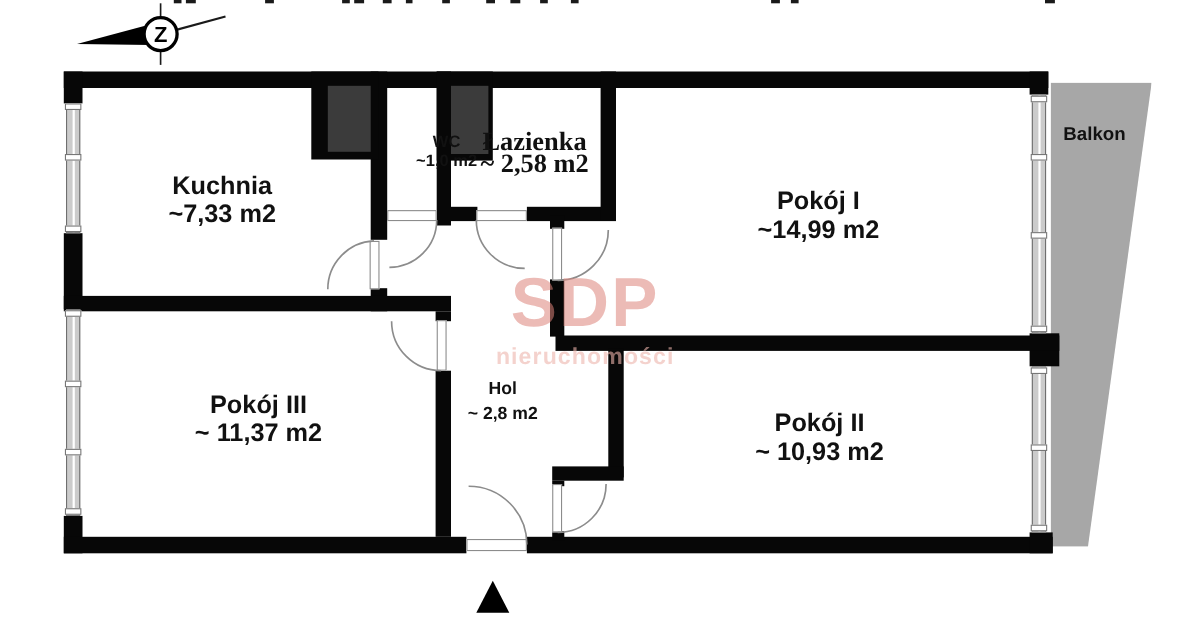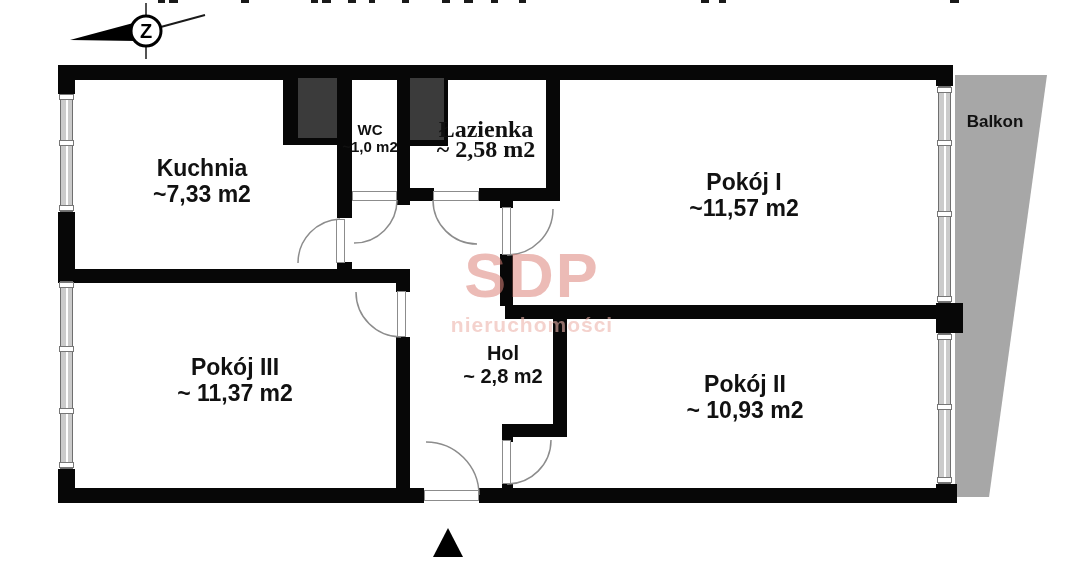--- a/index.html
+++ b/index.html
@@ -11,22 +11,22 @@
            clip-path:polygon(0% 0%,100% 0%,37% 100%,0% 100%);z-index:1;}
   .window{position:absolute;background:#cbcbcb;border:1px solid #6f6f6f;box-sizing:border-box;z-index:2;}
   .window.v::after{content:"";position:absolute;left:50%;top:0;bottom:0;width:2px;margin-left:-1px;background:#fff;}
   .wtick{position:absolute;width:15px;height:6px;background:#fff;border:1px solid #777;box-sizing:border-box;z-index:3;}
   .leaf{position:absolute;background:#fff;border:1px solid #8c8c8c;box-sizing:border-box;z-index:3;}
   .overlay{position:absolute;left:0;top:0;z-index:4;}
   .room-label{position:absolute;transform:translateX(-50%);text-align:center;font-weight:bold;
               color:#111;white-space:nowrap;z-index:5;}
   .room-label span{display:block;}
   .lbl-lg{font-size:23px;line-height:26px;}
-  .lbl-md{font-size:20px;line-height:23px;margin-left:46px;}
-  .lbl-sm{font-size:15px;line-height:17px;}
+  .lbl-md{font-size:16px;line-height:23px;}
+  .lbl-sm{font-size:15px;line-height:17px;margin-left:36px;}
   .lbl-bath{font-size:24px;line-height:20px;font-family:Liberation Serif, serif;}
   .lbl-balc{font-size:17px;line-height:20px;}
   .entry-marker{position:absolute;left:433px;top:528px;width:0;height:0;
     border-left:15px solid transparent;border-right:15px solid transparent;
     border-bottom:29px solid #000;z-index:2;}
   .dash{position:absolute;top:0;height:3px;background:#1a1a1a;z-index:1;}
   .watermark{position:absolute;z-index:6;pointer-events:none;text-align:center;
              transform:translateX(-50%);font-weight:bold;}
   .wm-brand{font-size:63px;line-height:78px;letter-spacing:2px;color:rgba(221,132,122,0.55);}
   .wm-tag{font-size:21px;line-height:22px;letter-spacing:1px;color:rgba(236,180,172,0.6);}
@@ -140,21 +140,21 @@
   <div class="room-label lbl-sm" style="left:370px;top:121px;">
     <span>WC</span>
     <span>~1,0 m2</span>
   </div>
   <div class="room-label lbl-bath" style="left:486px;top:119px;">
     <span>Łazienka</span>
     <span>~ 2,58 m2</span>
   </div>
   <div class="room-label lbl-lg" style="left:744px;top:169px;">
     <span>Pokój I</span>
-    <span>~11,57 m2</span>
+    <span>~14,99 m2</span>
   </div>
   <div class="room-label lbl-lg" style="left:235px;top:354px;">
     <span>Pokój III</span>
     <span>~ 11,37 m2</span>
   </div>
   <div class="room-label lbl-md" style="left:457px;top:342px;">
     <span>Hol</span>
     <span>~ 2,8 m2</span>
   </div>
   <div class="room-label lbl-lg" style="left:745px;top:371px;">

